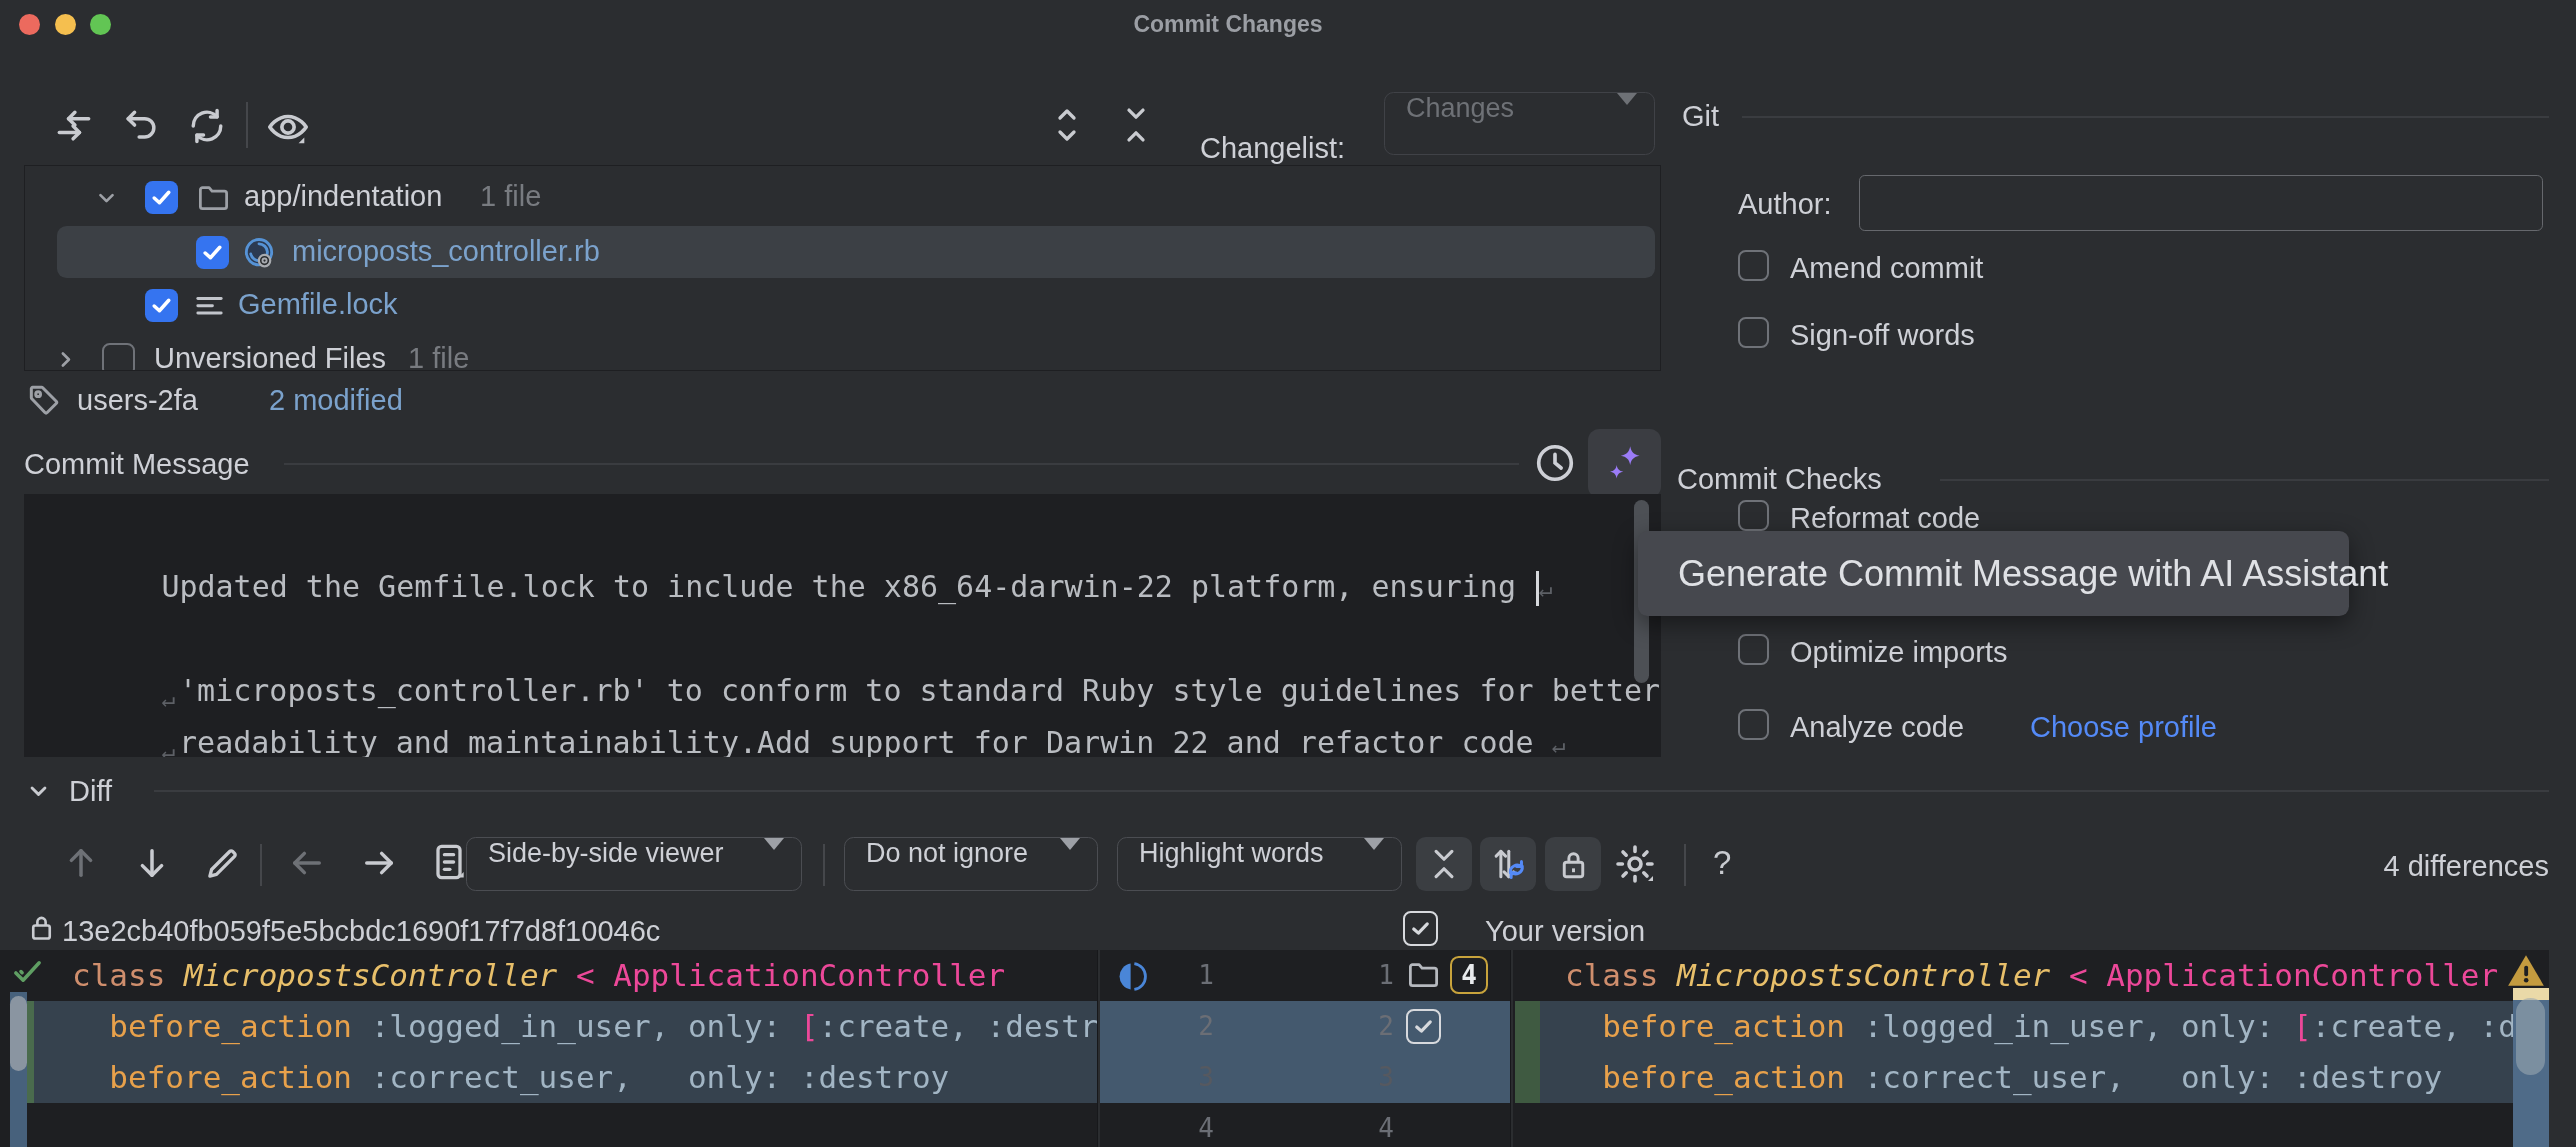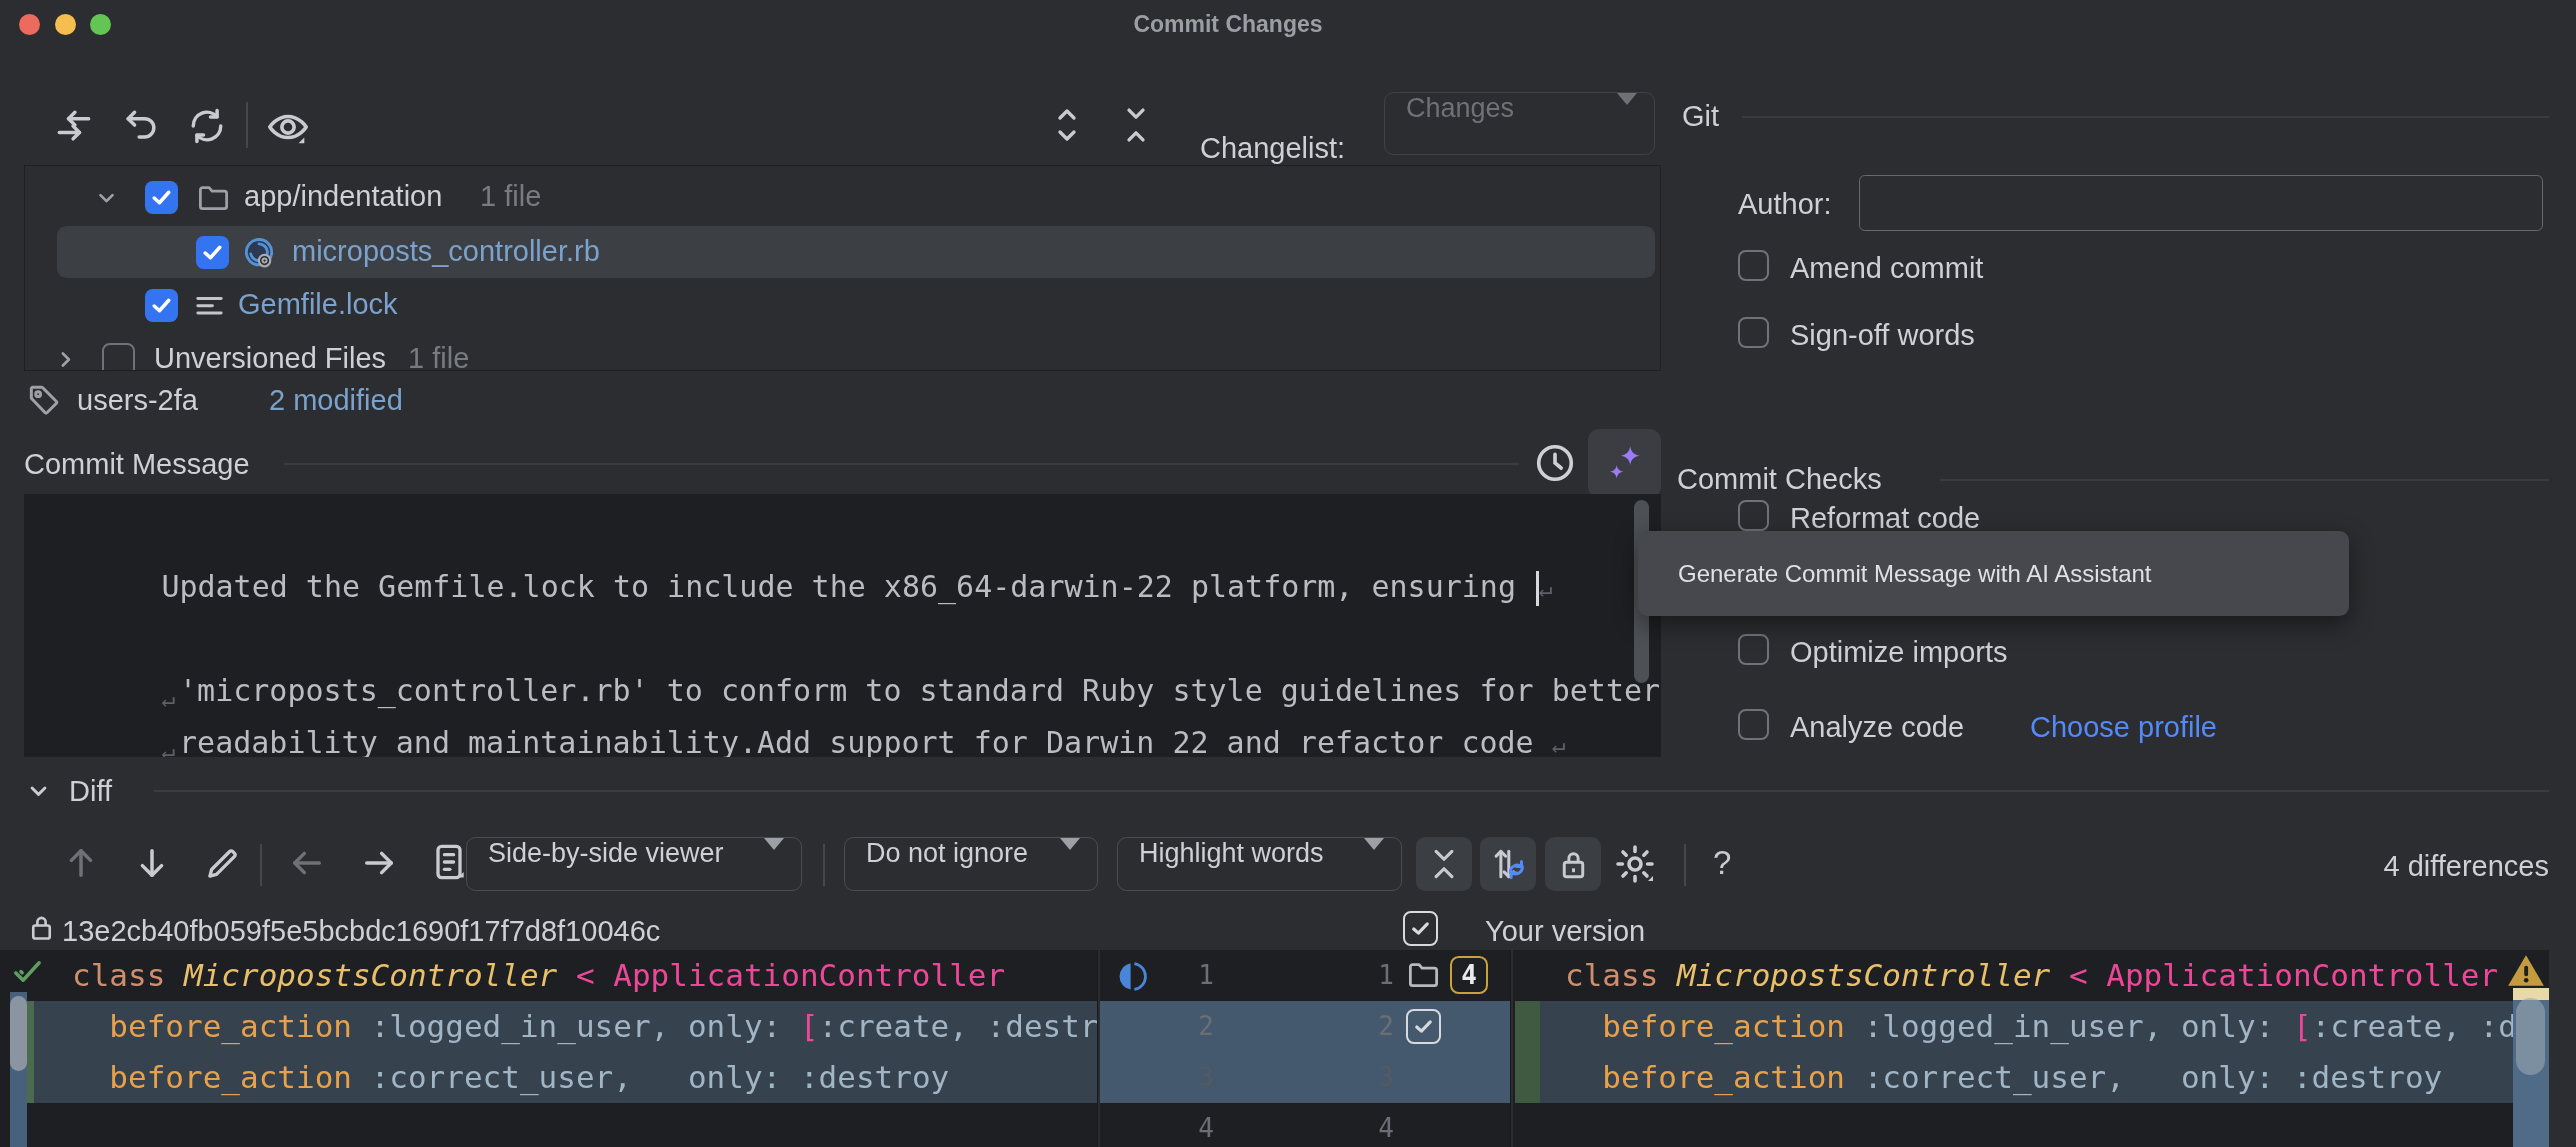--- a/index.html
+++ b/index.html
@@ -34,21 +34,21 @@
   .msg-line{position:absolute;left:29px;height:52px;line-height:52px;white-space:pre;
             font-family:"DejaVu Sans Mono",monospace;font-size:30px;color:#b9bcc1;}
   .wrapmark{color:#5d6066;font-size:23px;}
   .wrapmark.lead{position:relative;top:5.8px;margin-right:3.8px;}
   .cursor{display:inline-block;width:2.9px;height:35px;background:#d6d8dc;vertical-align:middle;margin-left:1.9px;}
   
   .label30{font-size:29px;color:#ced0d6;white-space:nowrap;}
   .link{color:#548af7;}
   .tooltip{background:#46484e;border-radius:9.6px;box-shadow:0 7.7px 25px rgba(0,0,0,.45);
            display:flex;align-items:center;padding:0 40px;box-sizing:border-box;}
-  .tooltip span{font-size:24px;color:#dfe1e5;white-space:nowrap;text-align:center;}
+  .tooltip span{font-size:36px;color:#dfe1e5;white-space:nowrap;text-align:center;}
   
   .tglbtn{background:#3b3e42;border-radius:9.6px;display:flex;align-items:center;justify-content:center;}
   .vsep{width:1.9px;background:#45474b;}
   
   .code-panel{background:#1e1f22;overflow:hidden;}
   .code-line{height:51px;line-height:51px;white-space:pre;
              font-family:"DejaVu Sans Mono",monospace;font-size:31px;color:#ced0d6;}
   .tok-kw{color:#cf8e6d;}
   .tok-cls{color:#e8bf6a;font-style:italic;}
   .tok-pl{color:#ec4899;}

